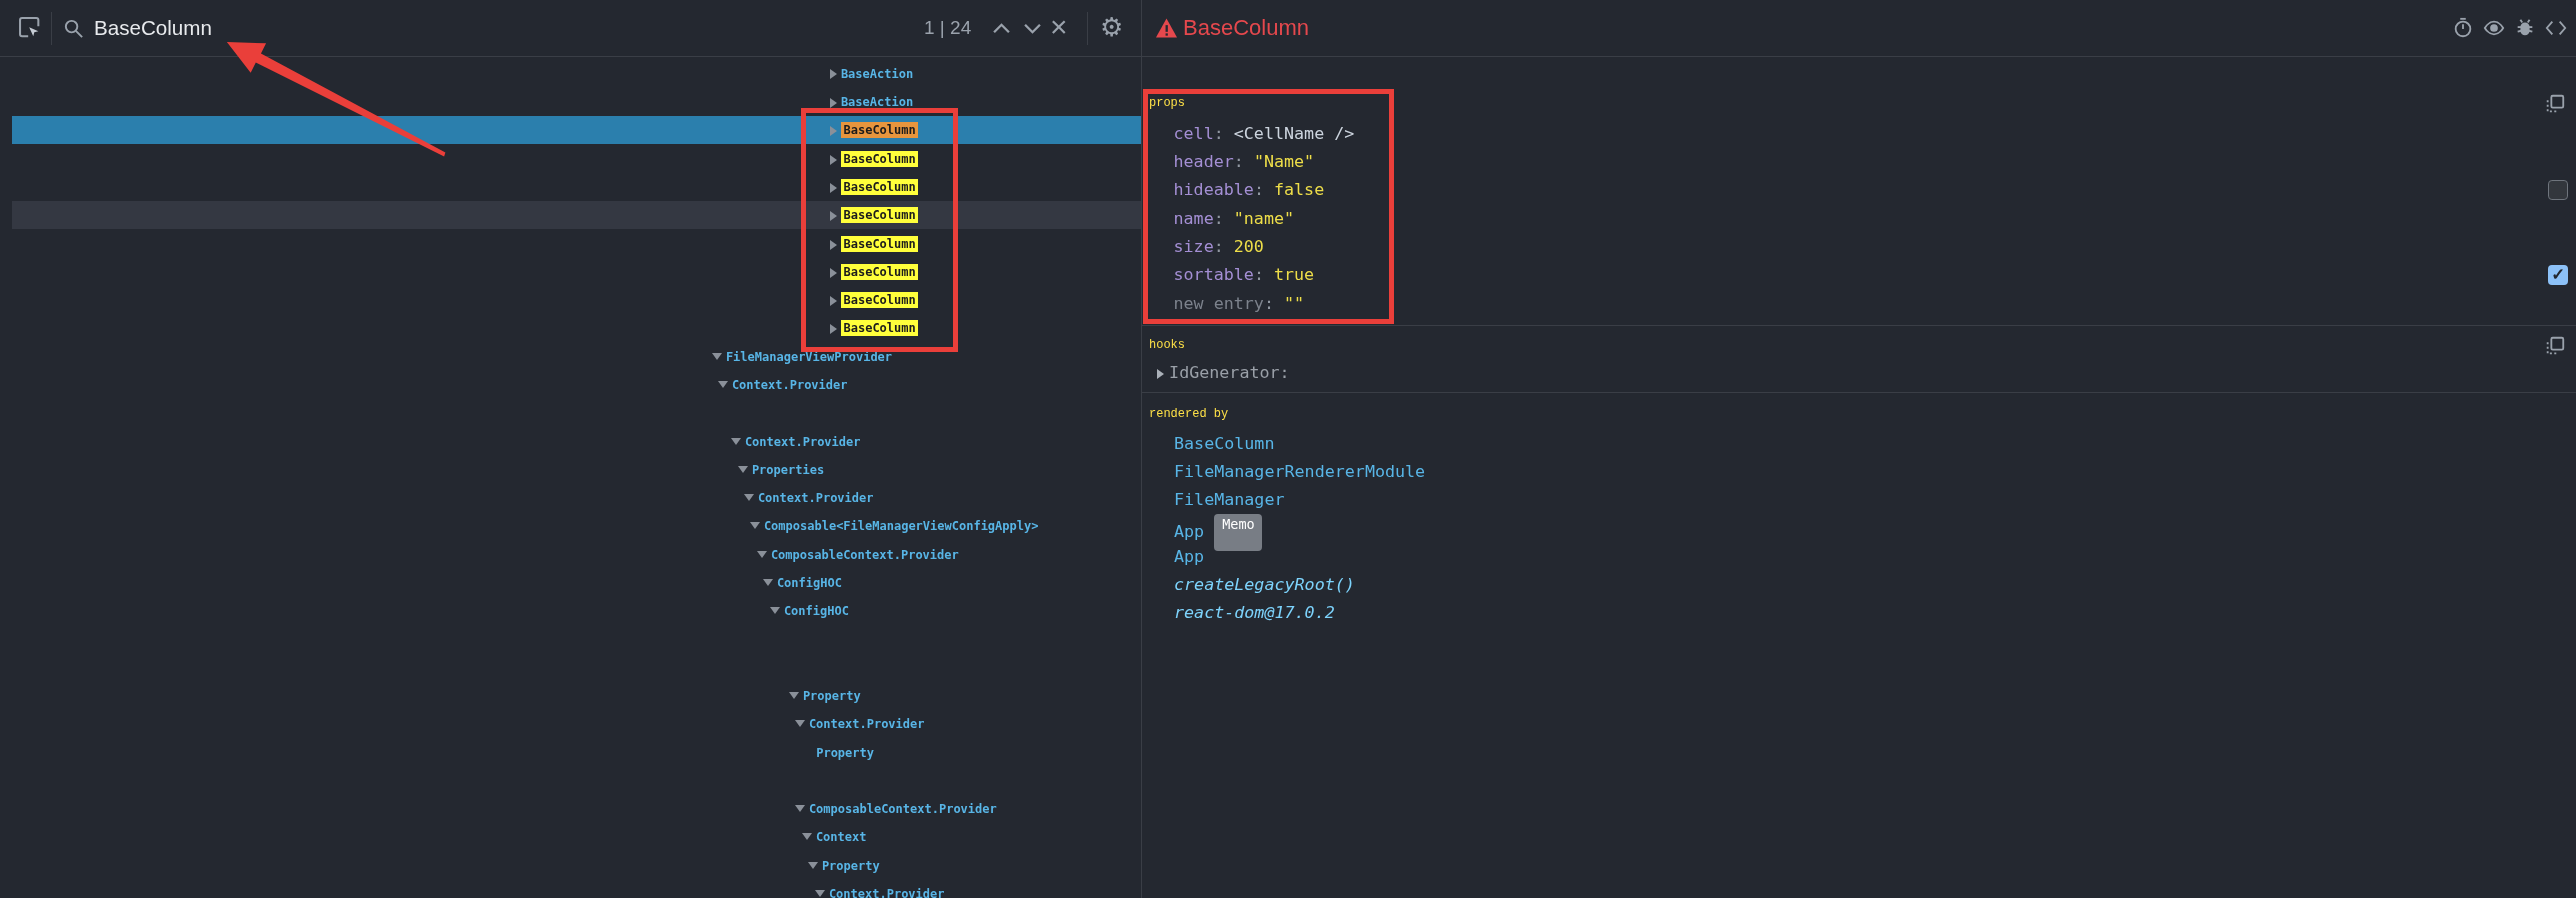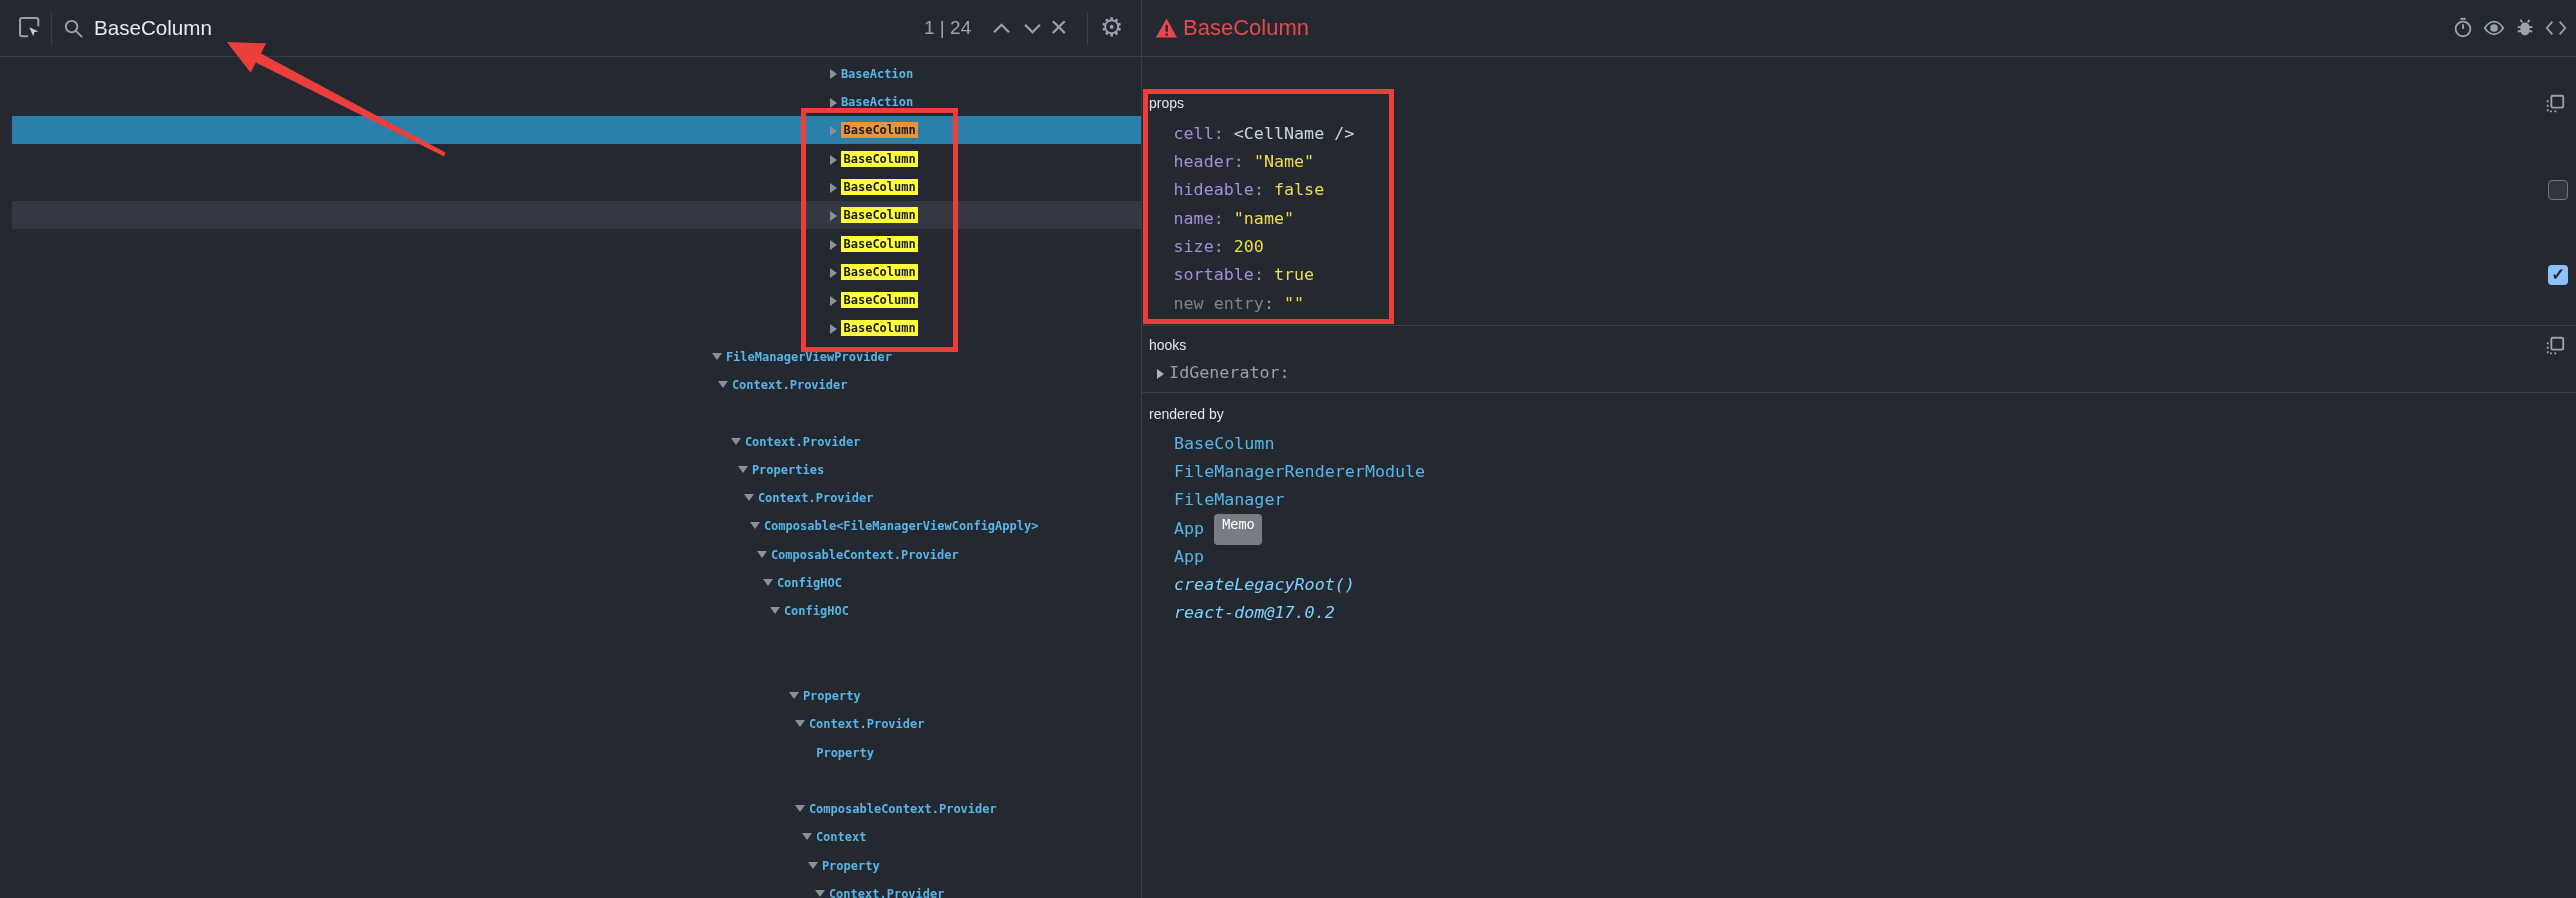--- a/index.html
+++ b/index.html
@@ -35,37 +35,37 @@
   .v-divider { position:absolute; left:1141px; top:0; width:1.3px; height:899px; background:#3a3e46; }
 
   
   .right-panel { position:absolute; left:1142px; top:0; width:1434px; height:899px; }
   .rp-header { position:absolute; left:0; top:0; width:1434px; height:57px; border-bottom:1.3px solid #3a3e46; }
   .warning-icon { position:absolute; left:13px; top:16.7px; }
   .rp-title { position:absolute; left:41px; top:0; height:55px; line-height:55px; color:#e5484d; font-size:22px; font-family:"Liberation Sans", sans-serif; }
   .rp-actions { position:absolute; right:9px; top:16.7px; display:flex; gap:9px; }
   .rp-actions .abtn { width:22px; height:22px; cursor:pointer; }
 
-  .section-header { position:absolute; left:7px; height:28px; line-height:28px; color:#e5e5e5; font-size:14px; font-family:Liberation Sans, sans-serif; }
+  .section-header { position:absolute; left:7px; height:28px; line-height:28px; color:#fde047; font-size:12px; font-family:Liberation Mono, monospace; }
   .rp-divider { position:absolute; left:0; width:1434px; height:1.3px; background:#3a3e46; }
 
   .kv-row { position:absolute; left:31.5px; height:28px; line-height:28px; font-family:"DejaVu Sans Mono", monospace; font-size:16.7px; white-space:nowrap; }
   .kv-key { color:#a48fd4; }
   .kv-key.muted { color:#7c828c; }
   .kv-colon { color:#9198a2; }
   .kv-val { color:#eede49; }
   .kv-val.element { color:#ccd4de; }
   .hook-row { position:absolute; left:15px; height:28px; line-height:28px; font-family:"DejaVu Sans Mono", monospace; font-size:16.7px; color:#9aa0a8; white-space:nowrap; cursor:pointer; }
   .hook-row .twisty { margin-right:5.1px; }
   .hook-row .twisty.collapsed { border-left-color:#aab0b8; }
 
   .rb-item { position:absolute; left:32px; height:28px; line-height:28px; font-family:"DejaVu Sans Mono", monospace; font-size:16.7px; white-space:nowrap; }
   .rb-item.link { color:#58b5e6; cursor:pointer; }
   .rb-item.plain { color:#7dd3fc;font-style:italic; }
-  .memo-badge { display:inline-block; background:#787d85; color:#ffffff; font-size:13.5px; line-height:21px; height:31px; padding:0 7.7px; border-radius:3.9px; margin-left:10.3px; vertical-align:middle; }
+  .memo-badge { display:inline-block; background:#787d85; color:#ffffff; font-size:13.5px; line-height:21px; height:37px; padding:0 7.7px; border-radius:3.9px; margin-left:10.3px; vertical-align:middle; }
 
   .copy-btn { position:absolute; right:10.3px; width:22px; height:22px; cursor:pointer; }
   .checkbox { position:absolute; right:7.7px; width:20px; height:20px; border-radius:3.9px; cursor:pointer; }
   .checkbox.unchecked { background:#33373d; border:1.3px solid #6f757d; }
   .checkbox.checked { background:#8cc1f7; color:#23272e; font-size:16.7px; font-weight:bold; text-align:center; line-height:20px; }
 
   
   .anno-box { position:absolute; border:5.8px solid #ea3f3a; }
   .anno-arrow { position:absolute; left:0; top:0; pointer-events:none; }
 </style>

